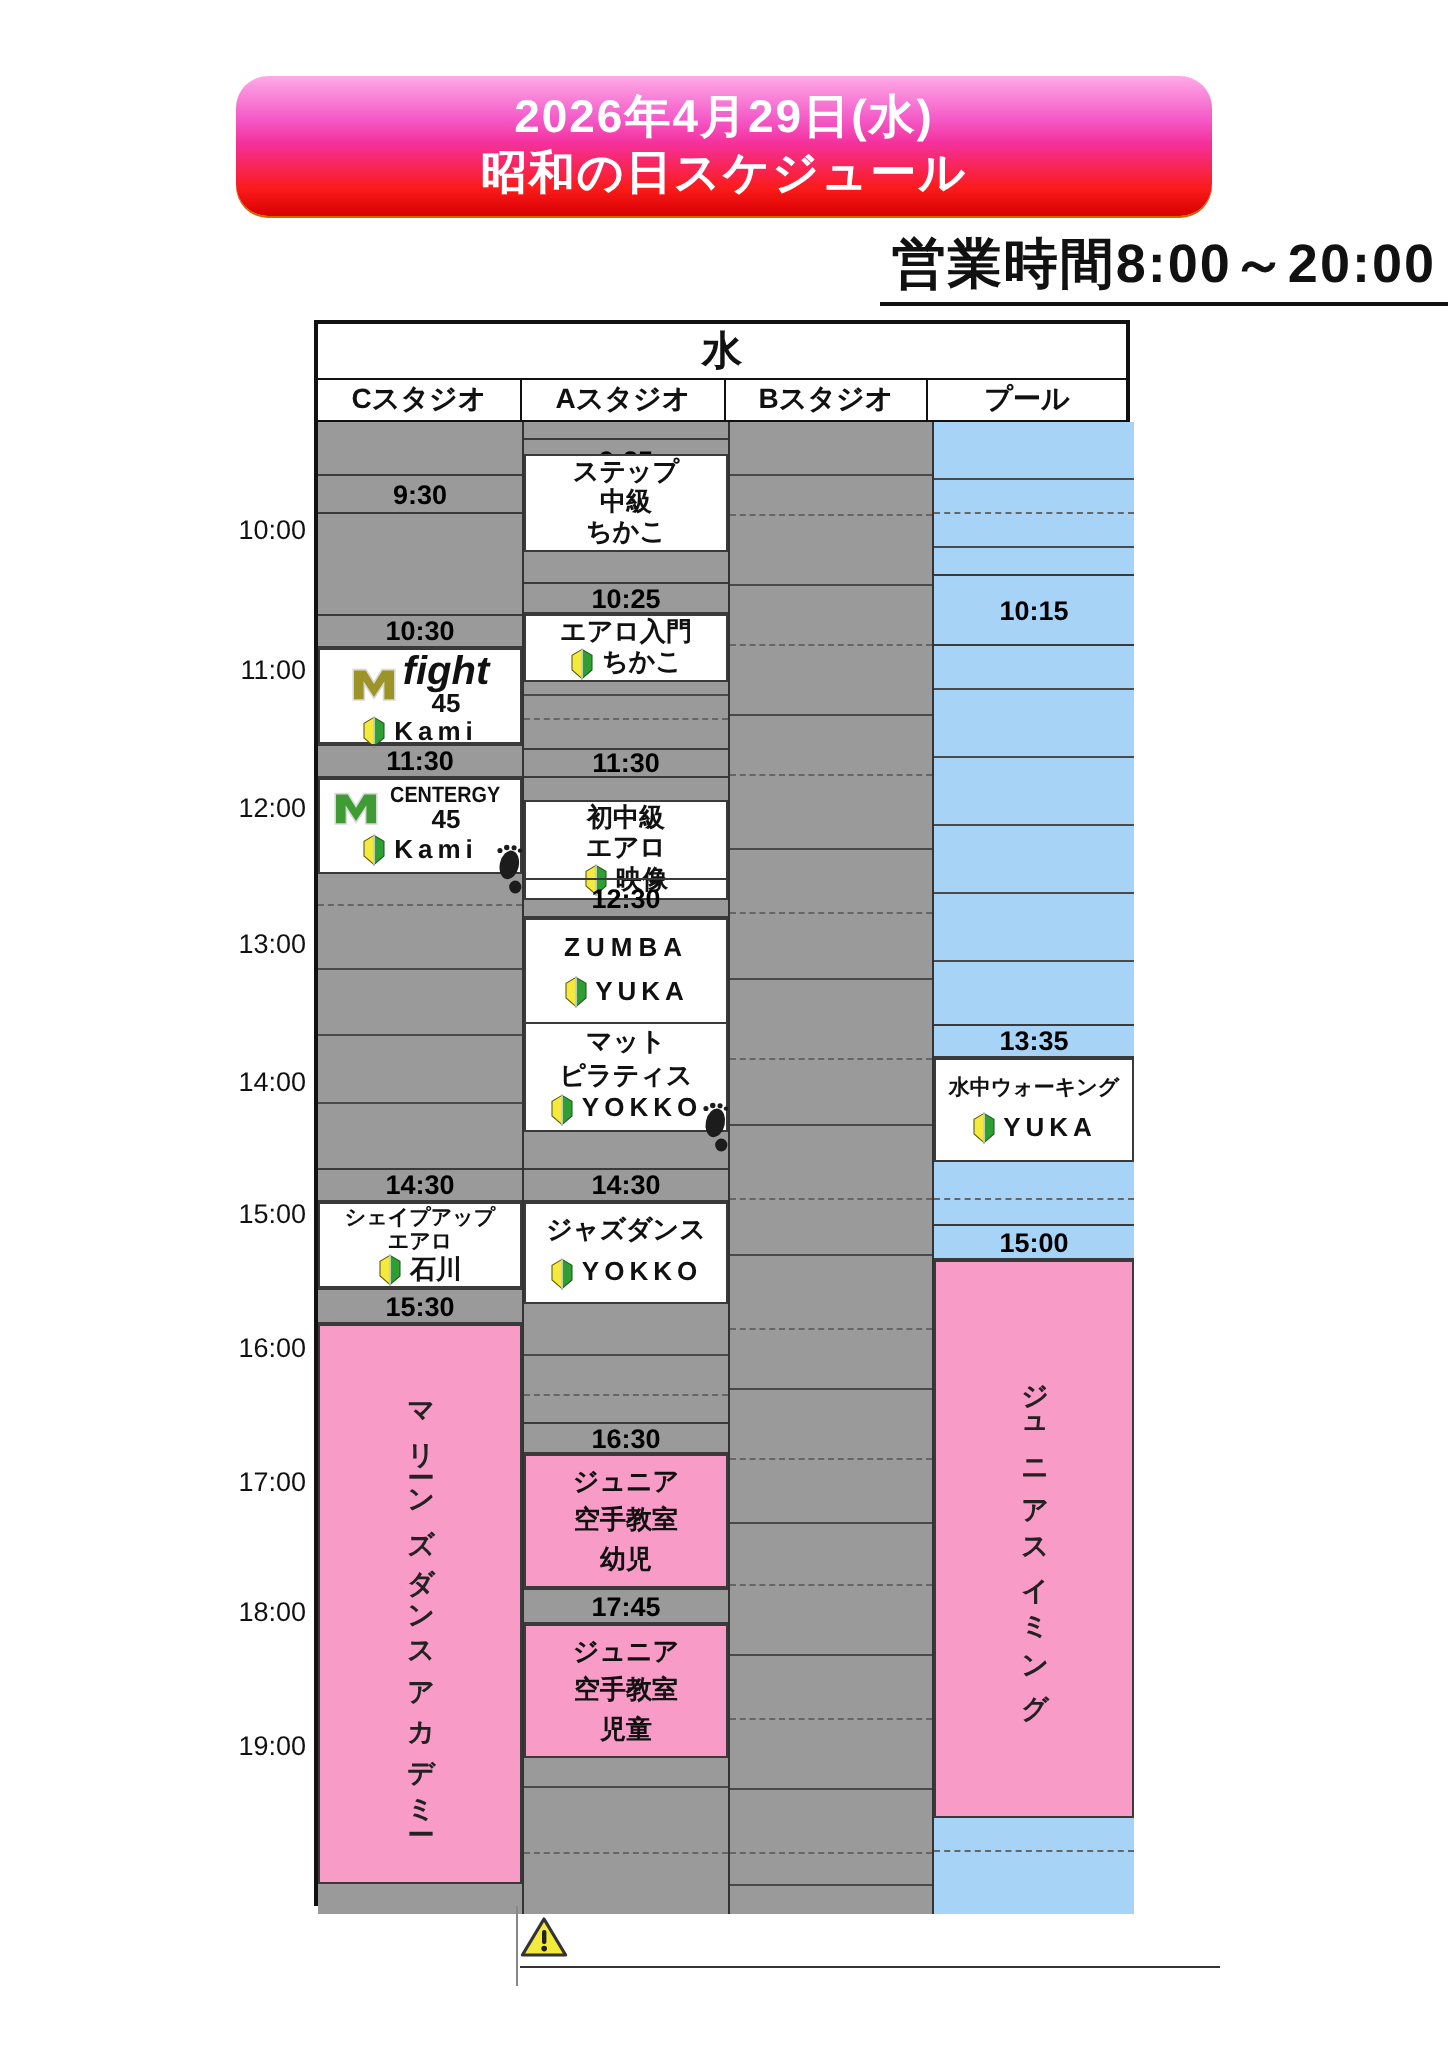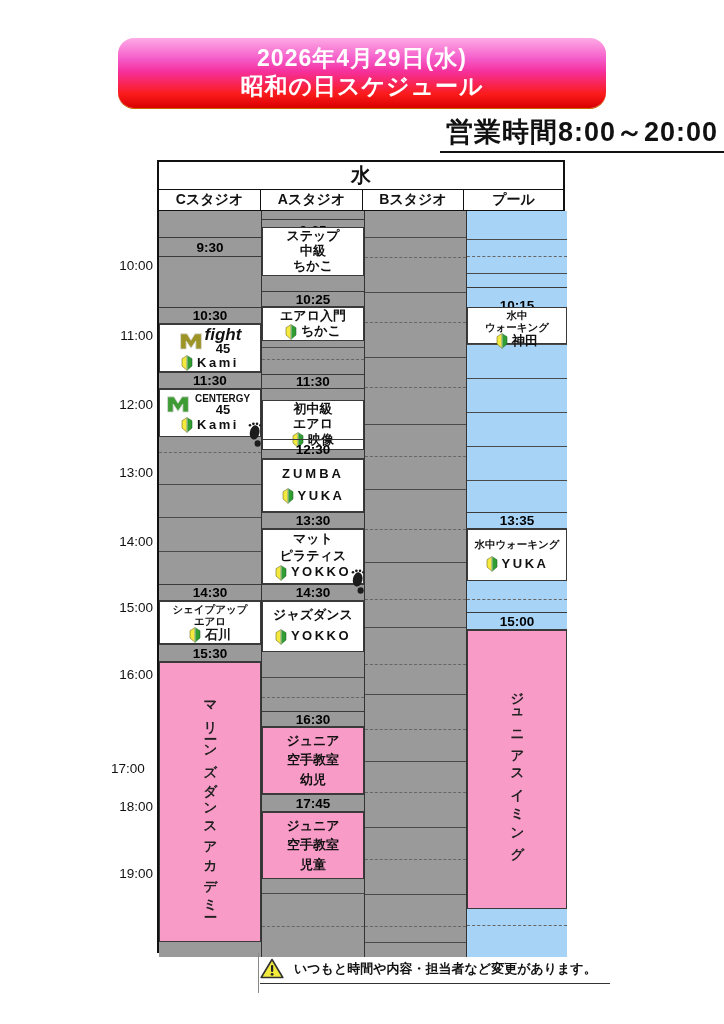--- a/index.html
+++ b/index.html
@@ -71,21 +71,21 @@
   }
   .cell.vcls .vtxt{
     writing-mode:vertical-rl;text-orientation:upright;
     font-size:13.5px;font-weight:bold;letter-spacing:4px;color:#222;
   }
   .bicon{display:inline-flex;width:12px;height:16px;flex:none;}
   .ficon{position:absolute;width:17px;height:26px;z-index:6;}
   
   .logo-row{display:flex;align-items:center;justify-content:center;gap:2px;}
   .logo-col{display:flex;flex-direction:column;align-items:center;line-height:1;}
-  .fight-name{font-size:17px;font-weight:bold;font-style:italic;letter-spacing:0;}
+  .fight-name{font-size:20px;font-weight:bold;font-style:italic;letter-spacing:0;}
   .cent-name{font-size:11px;font-weight:bold;transform:scaleX(.9);letter-spacing:0;}
   .logo-num{font-size:13px;font-weight:bold;margin-top:-1px;}
   
   .taxis{position:absolute;left:103px;width:50px;text-align:right;font-size:13.5px;color:#111;transform:translateY(-50%);}
   
   .note{
     position:absolute;left:260px;top:956px;width:350px;
     border-bottom:1.5px solid #333;padding:2px 0 4px 0;
     display:flex;align-items:center;gap:10px;
   }
@@ -232,21 +232,21 @@
           <div class="instr">
             <svg class="bicon" viewBox="0 0 18 24">
     <path d="M9 1 L1.5 5.5 L1.5 16.5 L9 23 Z" fill="#f4e93c" stroke="#5c5c12" stroke-width="0.8"></path>
     <path d="M9 1 L16.5 5.5 L16.5 16.5 L9 23 Z" fill="#2f9e33" stroke="#1d5c1d" stroke-width="0.8"></path>
     <path d="M9 1 L9 23" stroke="#fff" stroke-width="1"></path>
   </svg>
             <span class="nm spread">YUKA</span>
           </div>
         </div>
         <div class="cell time" style="top: 301px; height: 17px;">13:30</div>
-        <div class="cell cls" style="top: 318px; height: 55px;">
+        <div class="cell cls" style="top: 300px; height: 55px;">
           <div class="line">マット</div>
           <div class="line">ピラティス</div>
           <div class="instr">
             <svg class="bicon" viewBox="0 0 18 24">
     <path d="M9 1 L1.5 5.5 L1.5 16.5 L9 23 Z" fill="#f4e93c" stroke="#5c5c12" stroke-width="0.8"></path>
     <path d="M9 1 L16.5 5.5 L16.5 16.5 L9 23 Z" fill="#2f9e33" stroke="#1d5c1d" stroke-width="0.8"></path>
     <path d="M9 1 L9 23" stroke="#fff" stroke-width="1"></path>
   </svg>
             <span class="nm spread">YOKKO</span>
           </div>
@@ -314,32 +314,20 @@
         <div class="gl solid" style="top: 62px;"></div>
         <div class="gl solid" style="top: 133px;"></div>
         <div class="gl solid" style="top: 167px;"></div>
         <div class="gl solid" style="top: 201px;"></div>
         <div class="gl solid" style="top: 235px;"></div>
         <div class="gl solid" style="top: 269px;"></div>
         <div class="gl dashed" style="top: 45px;"></div>
         <div class="gl dashed" style="top: 388px;"></div>
         <div class="gl dashed" style="top: 714px;"></div>
         <div class="cell time" style="top: 76px; height: 36px;">10:15</div>
-        <div class="cell cls" style="top: 96px; height: 37px;">
-          <div class="line sm">水中</div>
-          <div class="line sm">ウォーキング</div>
-          <div class="instr">
-            <svg class="bicon" viewBox="0 0 18 24">
-    <path d="M9 1 L1.5 5.5 L1.5 16.5 L9 23 Z" fill="#f4e93c" stroke="#5c5c12" stroke-width="0.8"></path>
-    <path d="M9 1 L16.5 5.5 L16.5 16.5 L9 23 Z" fill="#2f9e33" stroke="#1d5c1d" stroke-width="0.8"></path>
-    <path d="M9 1 L9 23" stroke="#fff" stroke-width="1"></path>
-  </svg>
-            <span class="nm">神田</span>
-          </div>
-        </div>
         <div class="cell time" style="top: 301px; height: 17px;">13:35</div>
         <div class="cell cls" style="top: 318px; height: 52px;">
           <div class="line sm">水中ウォーキング</div>
           <div class="instr">
             <svg class="bicon" viewBox="0 0 18 24">
     <path d="M9 1 L1.5 5.5 L1.5 16.5 L9 23 Z" fill="#f4e93c" stroke="#5c5c12" stroke-width="0.8"></path>
     <path d="M9 1 L16.5 5.5 L16.5 16.5 L9 23 Z" fill="#2f9e33" stroke="#1d5c1d" stroke-width="0.8"></path>
     <path d="M9 1 L9 23" stroke="#fff" stroke-width="1"></path>
   </svg>
             <span class="nm spread">YUKA</span>
@@ -354,26 +342,25 @@
 </div>
 
 <div>
     <div class="taxis" style="top: 265px;">10:00</div>
     <div class="taxis" style="top: 335px;">11:00</div>
     <div class="taxis" style="top: 404px;">12:00</div>
     <div class="taxis" style="top: 472px;">13:00</div>
     <div class="taxis" style="top: 541px;">14:00</div>
     <div class="taxis" style="top: 607px;">15:00</div>
     <div class="taxis" style="top: 674px;">16:00</div>
-    <div class="taxis" style="top: 768px; text-align: center;">17:00</div>
+    <div class="taxis" style="top: 741px;">17:00</div>
     <div class="taxis" style="top: 806px;">18:00</div>
     <div class="taxis" style="top: 873px;">19:00</div>
   </div>
 
 <div class="note-tick"></div>
 <div class="note">
   <svg class="wicon" viewBox="0 0 24 21">
     <path d="M12 1.5 L22.8 19.5 H1.2 Z" fill="#f2ea3c" stroke="#333" stroke-width="1.6" stroke-linejoin="round"></path>
     <rect x="11" y="7" width="2.2" height="7" rx="1" fill="#222"></rect>
     <circle cx="12.1" cy="16.3" r="1.4" fill="#222"></circle>
   </svg>
-  <span class="ntxt">いつもと時間や内容・担当者など変更があります。</span>
 </div>
 
 </body></html>

